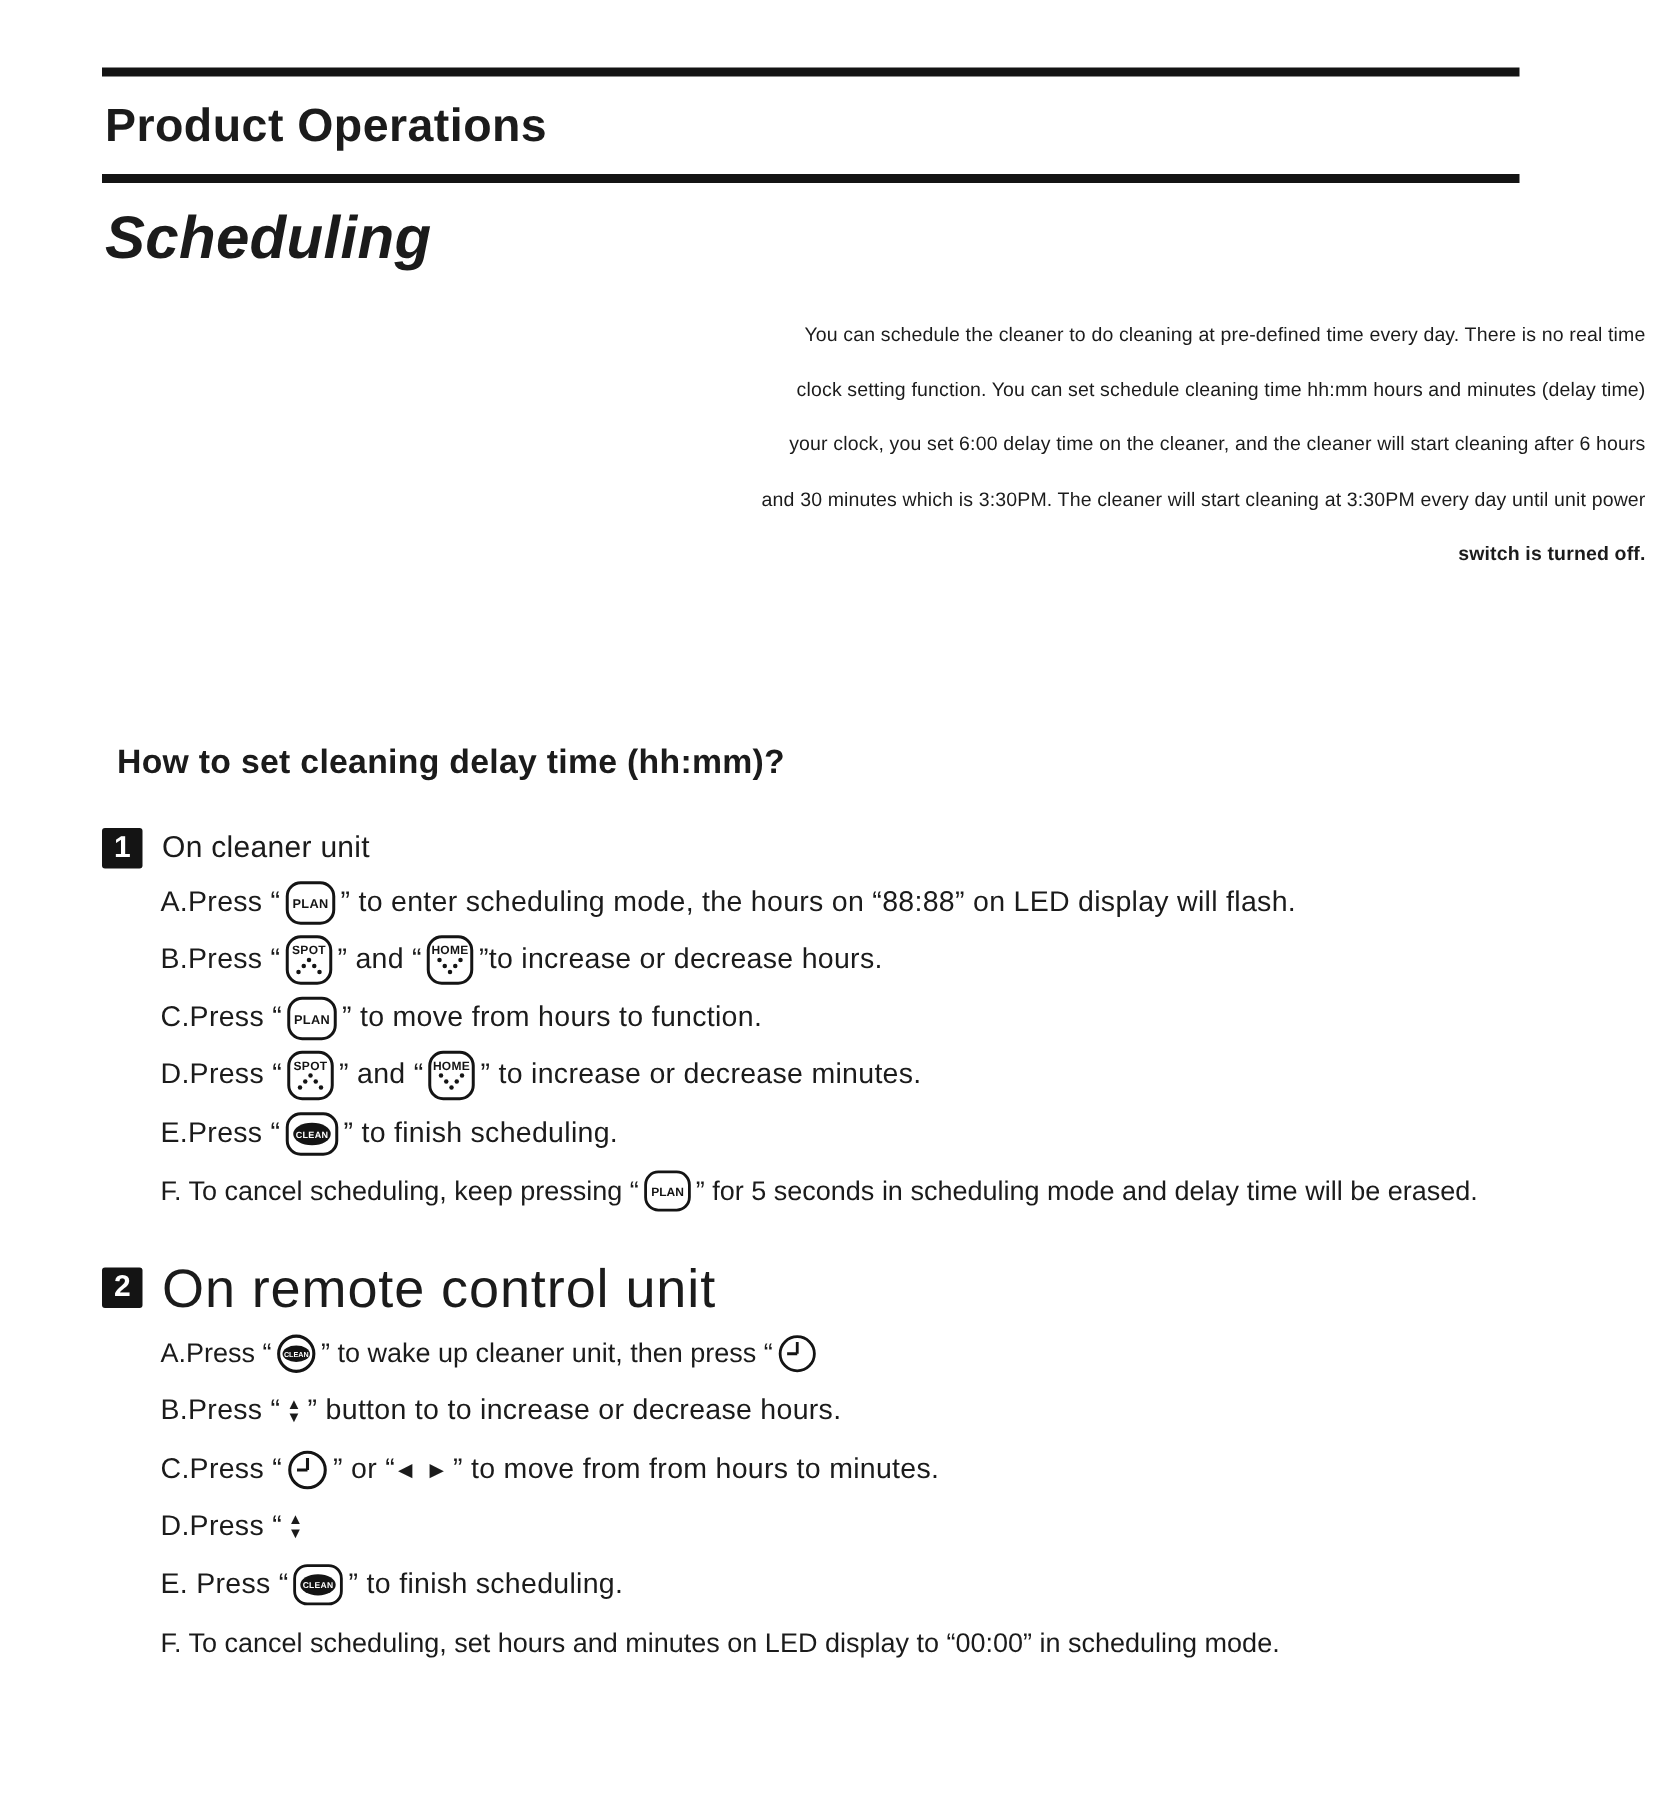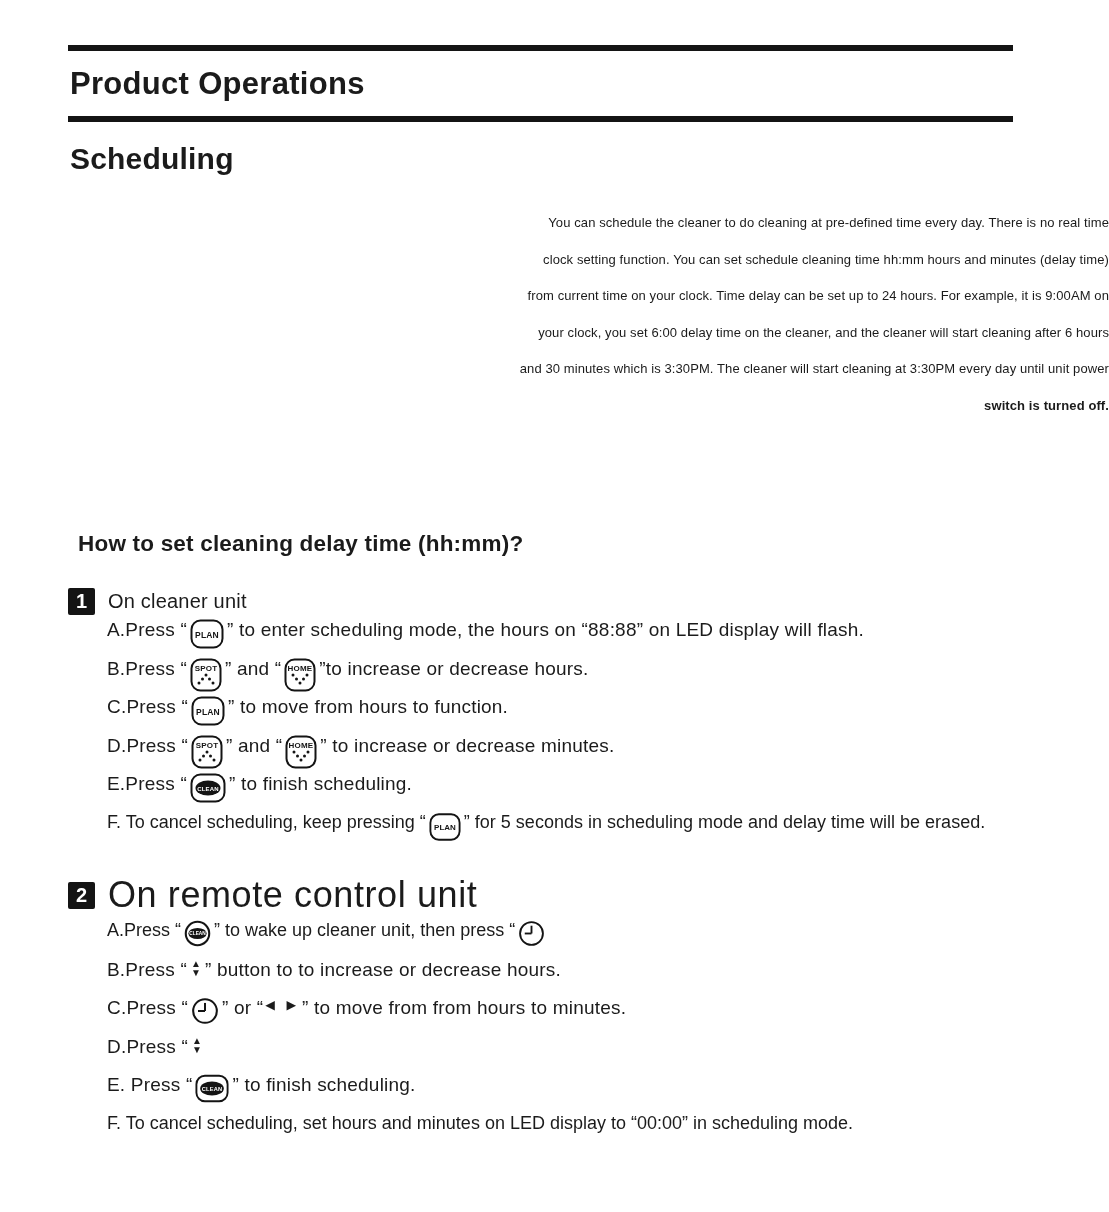--- a/index.html
+++ b/index.html
@@ -3,31 +3,31 @@
 <meta charset="utf-8">
 <style>
   * { box-sizing: border-box; }
   html, body { margin: 0; padding: 0; background: #ffffff; }
   body {
     width: 1109px; height: 1212px;
     font-family: "Liberation Sans", sans-serif;
     color: #1b1b1b;
     overflow: hidden;
   }
-  .page { position: relative; width: 1109px; height: 1212px; padding: 45px 0 0 68px; }
+  .page { position: relative; width: 1109px; height: 1212px; padding: 45px 12px 0 68px; }
 
   .rule { width: 945px; height: 6px; background: #141414; }
 
   .h1 {
     font-size: 31px; font-weight: bold; letter-spacing: 0.3px;
     margin: 14px 0 14px 2px; line-height: 37px;
   }
   .h2 {
-    font-size: 30px; font-weight: bold; letter-spacing: 0.2px;
-    margin: 19px 0 0 2px; line-height: 36px;
+    font-size: 40px; font-weight: bold; letter-spacing: 0.2px;
+    margin: 19px 0 0 2px; line-height: 36px; font-style: italic;
   }
 
   .intro { margin-top: 28px; }
   .intro .line {
     font-size: 13px; line-height: 36.5px; height: 36.5px;
     white-space: nowrap; letter-spacing: 0.1px; text-align: right;
   }
   .intro .line:last-child { padding-left: 6px; font-weight: bold; }
 
   .howto {
@@ -42,21 +42,21 @@
     width: 27px; height: 27px; background: #141414; color: #ffffff;
     font-weight: bold; font-size: 20px; border-radius: 2px;
     display: inline-flex; align-items: center; justify-content: center;
     flex-shrink: 0;
   }
   .sec-title-sm { margin-left: 13px; font-size: 20px; letter-spacing: 0.2px; }
   .sec-title-lg { margin-left: 13px; font-size: 36px; letter-spacing: 0.6px; }
 
   .steps { margin: 4px 0 0 39px; }
   .step {
-    display: flex; height: 38.5px;
+    display: flex; align-items: center; height: 38.5px;
     font-size: 19px; letter-spacing: 0.2px; white-space: nowrap;
   }
   .step.small { font-size: 18px; letter-spacing: 0; }
   .step svg { margin: 0 3px; flex-shrink: 0; }
   svg text { font-family: "Liberation Sans", sans-serif; }
 
   .updown {
     display: inline-flex; flex-direction: column; align-items: center;
     font-size: 10px; line-height: 9.5px; margin: 0 4px; color: #1b1b1b;
   }
@@ -68,21 +68,20 @@
 <div class="page">
 
   <div class="rule"></div>
   <div class="h1">Product Operations</div>
   <div class="rule"></div>
   <div class="h2">Scheduling</div>
 
   <div class="intro">
     <div class="line">You can schedule the cleaner to do cleaning at pre-defined time every day. There is no real time</div>
     <div class="line">clock setting function. You can set schedule cleaning time hh:mm hours and minutes (delay time)</div>
-    <div class="line">from current time on your clock. Time delay can be set up to 24 hours. For example, it is 9:00AM on</div>
     <div class="line">your clock, you set 6:00 delay time on the cleaner, and the cleaner will start cleaning after 6 hours</div>
     <div class="line">and 30 minutes which is 3:30PM. The cleaner will start cleaning at 3:30PM every day until unit power</div>
     <div class="line">switch is turned off.</div>
   </div>
 
   <div class="howto">How to set cleaning delay time (hh:mm)?</div>
 
   <div class="sec-header first">
     <span class="badge">1</span>
     <span class="sec-title-sm">On cleaner unit</span>

